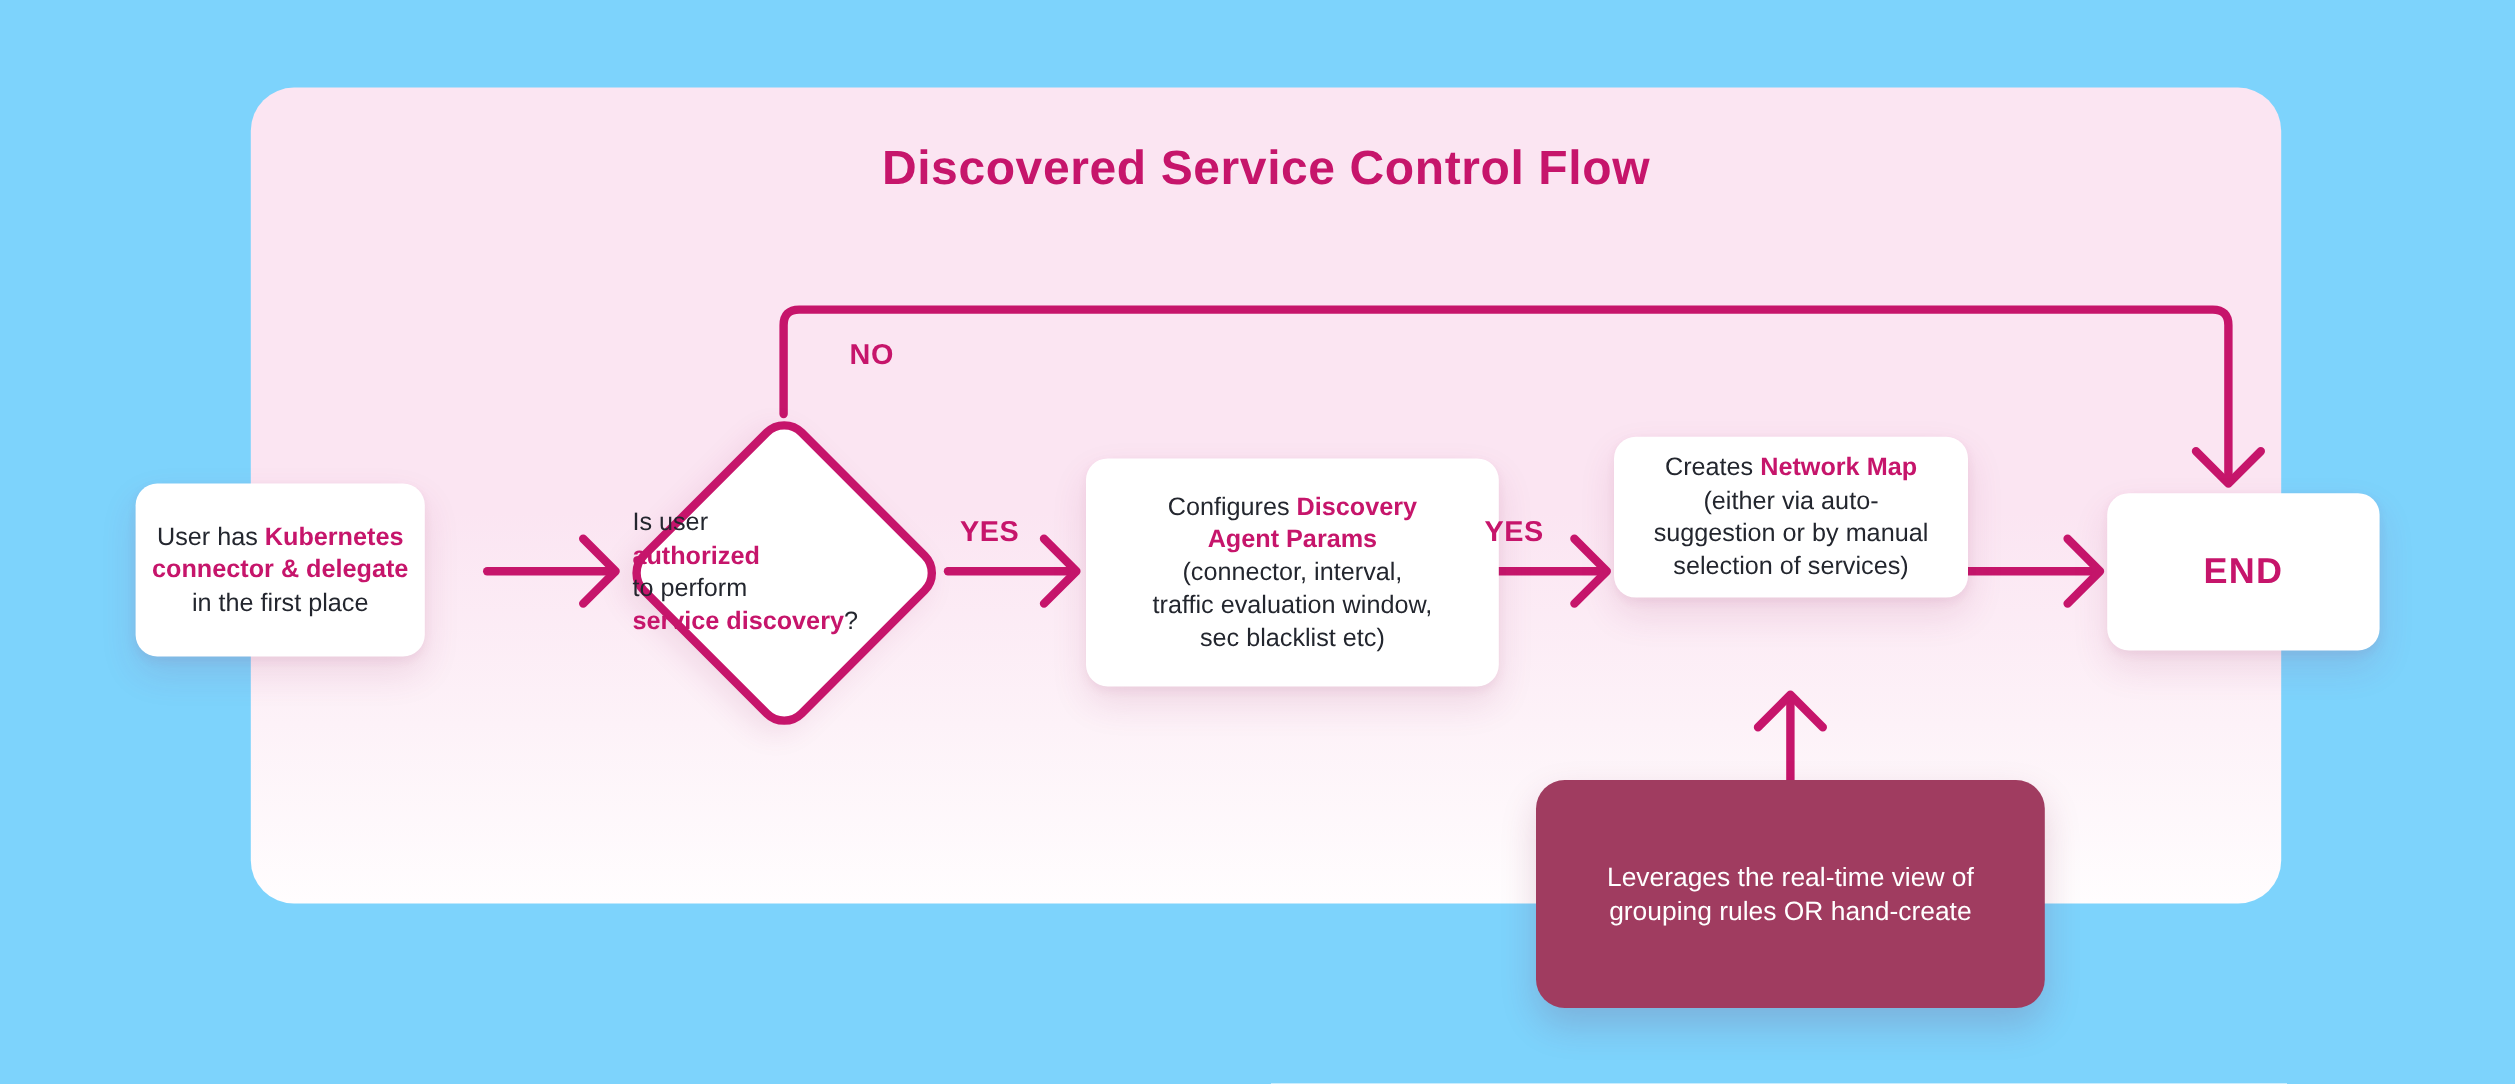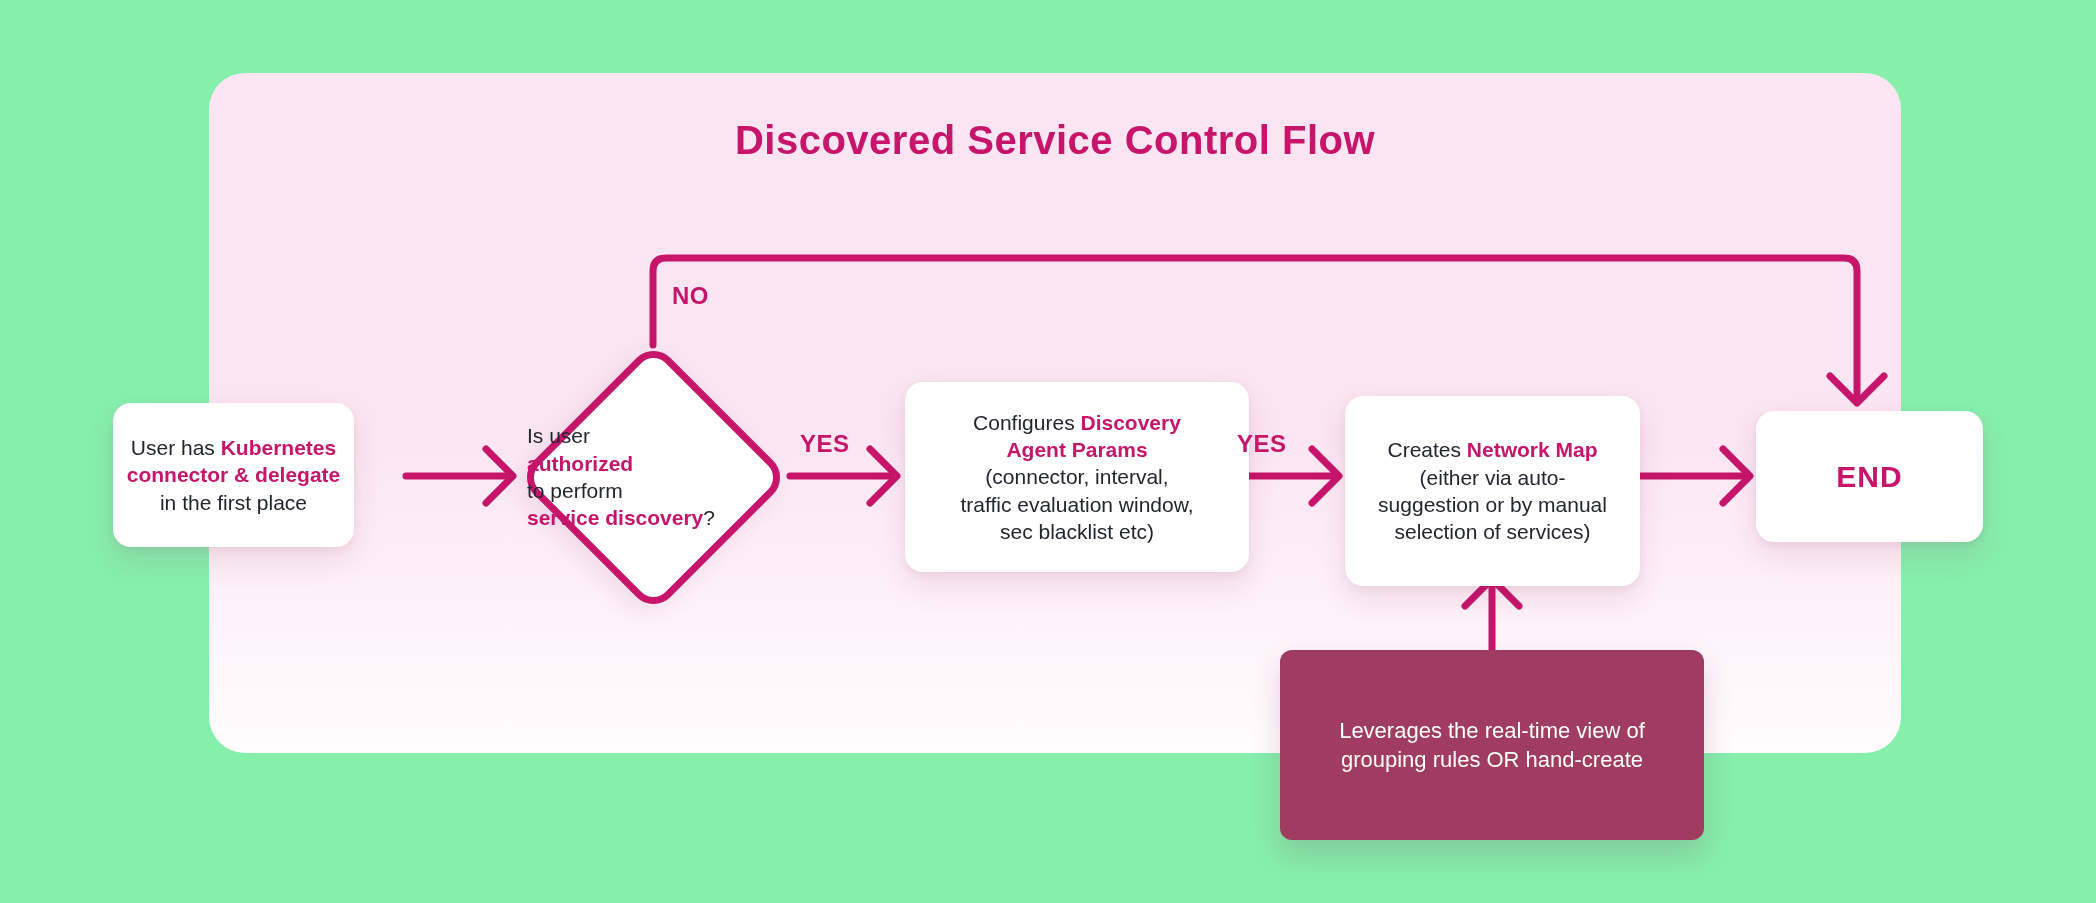--- a/index.html
+++ b/index.html
@@ -6,21 +6,21 @@
     --accent:#c6156b;
     --note-bg:#a03c60;
     --panel-pink:#fbe5f2;
     --text-dark:#23262e;
   }
   *{box-sizing:border-box;}
   html,body{margin:0;padding:0;background:#ffffff;}
   .canvas{
     position:relative;
     width:2096px;height:903px;
-    background:#86efac;
+    background:#7dd3fc;
     overflow:hidden;
     font-family:"Liberation Sans","DejaVu Sans",sans-serif;
     color:var(--text-dark);
   }
   .panel{
     position:absolute;
     left:209px;top:73px;width:1692px;height:680px;
     border-radius:36px;
     background:linear-gradient(180deg,var(--panel-pink) 0%,var(--panel-pink) 52%,#fdf2f8 78%,#fffdfe 100%);
   }
@@ -37,21 +37,21 @@
     border-radius:18px;
     box-shadow:0 14px 30px rgba(150,40,100,.12),0 3px 8px rgba(150,40,100,.07);
     display:flex;align-items:center;justify-content:center;
     text-align:center;
     font-size:21px;line-height:1.3;
     padding:10px 16px;
   }
   .card .seg-accent,.diamond-label .seg-accent{color:var(--accent);font-weight:700;}
   .node-start{left:113px;top:403px;width:241px;height:144px;}
   .node-configure{left:905px;top:382px;width:344px;height:190px;}
-  .node-create{left:1345px;top:396px;width:295px;height:190px;}
+  .node-create{left:1345px;top:364px;width:295px;height:134px;}
   .node-end{
     left:1756px;top:411px;width:227px;height:131px;
     font-size:30px;font-weight:800;letter-spacing:1px;
     color:var(--accent);
   }
   .diamond-shape{
     position:absolute;
     left:557px;top:381px;width:193px;height:193px;
     background:#ffffff;
     border:7px solid var(--accent);
@@ -62,33 +62,33 @@
   .diamond-label{
     position:absolute;
     left:498px;top:393px;width:246px;height:168px;
     display:flex;align-items:center;justify-content:center;
     text-align:left;font-size:21px;line-height:1.3;
   }
   .note-box{
     position:absolute;
     left:1280px;top:650px;width:424px;height:190px;
     background:var(--note-bg);
-    border-radius:12px;
+    border-radius:24px;
     box-shadow:0 14px 30px rgba(120,30,70,.18);
     display:flex;align-items:center;justify-content:center;
     text-align:center;
     color:#ffffff;font-size:22px;line-height:1.32;
     padding:12px 24px;
   }
   .flow-label{
     position:absolute;
     font-size:24px;font-weight:800;letter-spacing:.5px;
     color:var(--accent);
   }
-  .label-no{left:672px;top:282px;}
+  .label-no{left:708px;top:282px;}
   .label-yes-1{left:800px;top:430px;}
   .label-yes-2{left:1237px;top:430px;}
   svg.connectors{position:absolute;left:0;top:0;width:2096px;height:903px;}
   svg.connectors path{
     fill:none;
     stroke:var(--accent);
     stroke-width:7;
     stroke-linecap:round;
     stroke-linejoin:round;
   }

